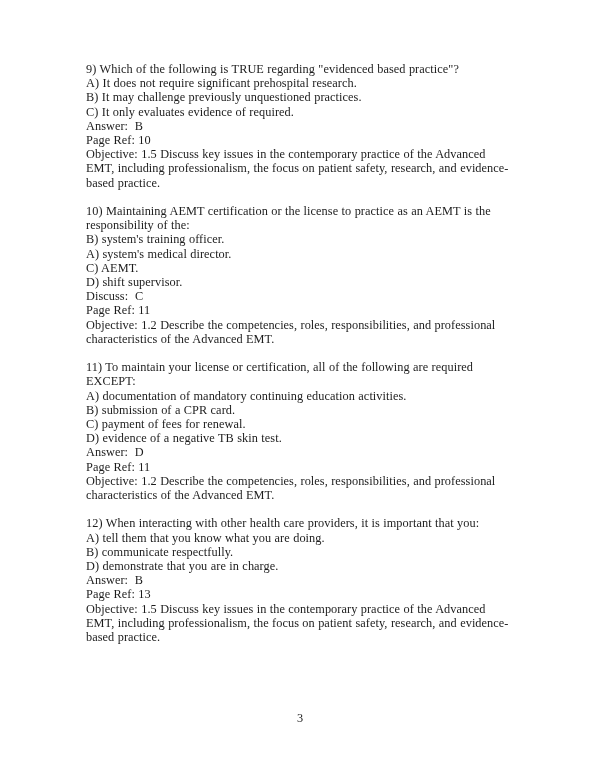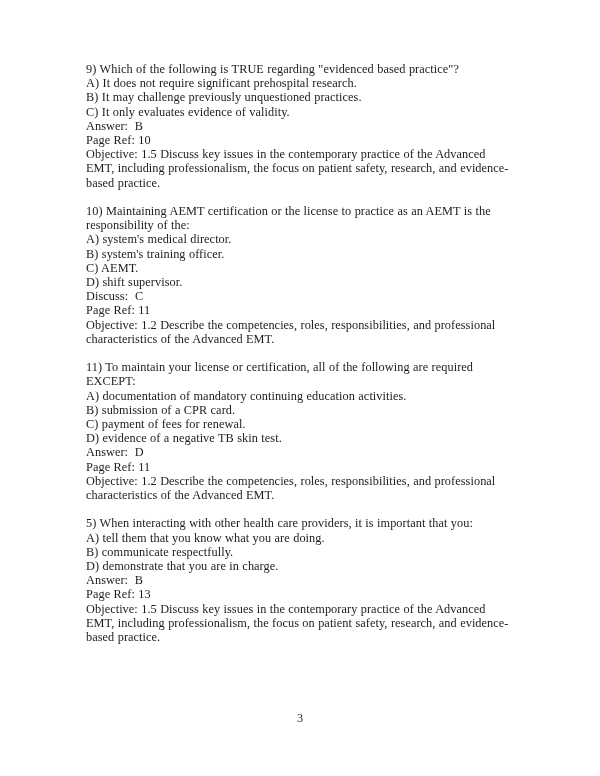--- a/index.html
+++ b/index.html
@@ -64,50 +64,50 @@
 <body>
 
 <div class="page">
 
   <div class="content">
 
     <div class="qblock">
       <p class="line wrap">9) Which of the following is TRUE regarding "evidenced based practice"?</p>
       <p class="line">A) It does not require significant prehospital research.</p>
       <p class="line">B) It may challenge previously unquestioned practices.</p>
-      <p class="line">C) It only evaluates evidence of validity.</p>
+      <p class="line">C) It only evaluates evidence of required.</p>
       <p class="line">Answer:  B</p>
       <p class="line">Page Ref: 10</p>
       <p class="line wrap">Objective:  1.5 Discuss key issues in the contemporary practice of the Advanced EMT, including professionalism, the focus on patient safety, research, and evidence-based practice.</p>
     </div>
 
     <div class="qblock">
       <p class="line wrap">10) Maintaining AEMT certification or the license to practice as an AEMT is the responsibility of the:</p>
+      <p class="line">B) system's training officer.</p>
       <p class="line">A) system's medical director.</p>
-      <p class="line">B) system's training officer.</p>
       <p class="line">C) AEMT.</p>
       <p class="line">D) shift supervisor.</p>
       <p class="line">Discuss:  C</p>
       <p class="line">Page Ref: 11</p>
       <p class="line wrap">Objective:  1.2 Describe the competencies, roles, responsibilities, and professional characteristics of the Advanced EMT.</p>
     </div>
 
     <div class="qblock">
       <p class="line wrap">11) To maintain your license or certification, all of the following are required EXCEPT:</p>
       <p class="line">A) documentation of mandatory continuing education activities.</p>
       <p class="line">B) submission of a CPR card.</p>
       <p class="line">C) payment of fees for renewal.</p>
       <p class="line">D) evidence of a negative TB skin test.</p>
       <p class="line">Answer:  D</p>
       <p class="line">Page Ref: 11</p>
       <p class="line wrap">Objective:  1.2 Describe the competencies, roles, responsibilities, and professional characteristics of the Advanced EMT.</p>
     </div>
 
     <div class="qblock">
-      <p class="line wrap">5) When interacting with other health care providers, it is important that you:</p>
+      <p class="line wrap">12) When interacting with other health care providers, it is important that you:</p>
       <p class="line">A) tell them that you know what you are doing.</p>
       <p class="line">B) communicate respectfully.</p>
       <p class="line">D) demonstrate that you are in charge.</p>
       <p class="line">Answer:  B</p>
       <p class="line">Page Ref: 13</p>
       <p class="line wrap">Objective:  1.5 Discuss key issues in the contemporary practice of the Advanced EMT, including professionalism, the focus on patient safety, research, and evidence-based practice.</p>
     </div>
 
   </div>
 

